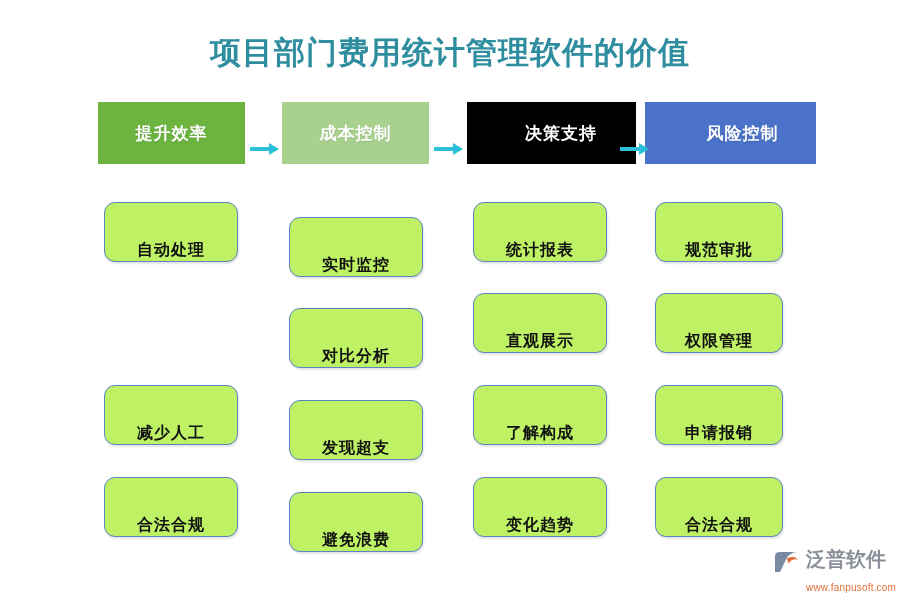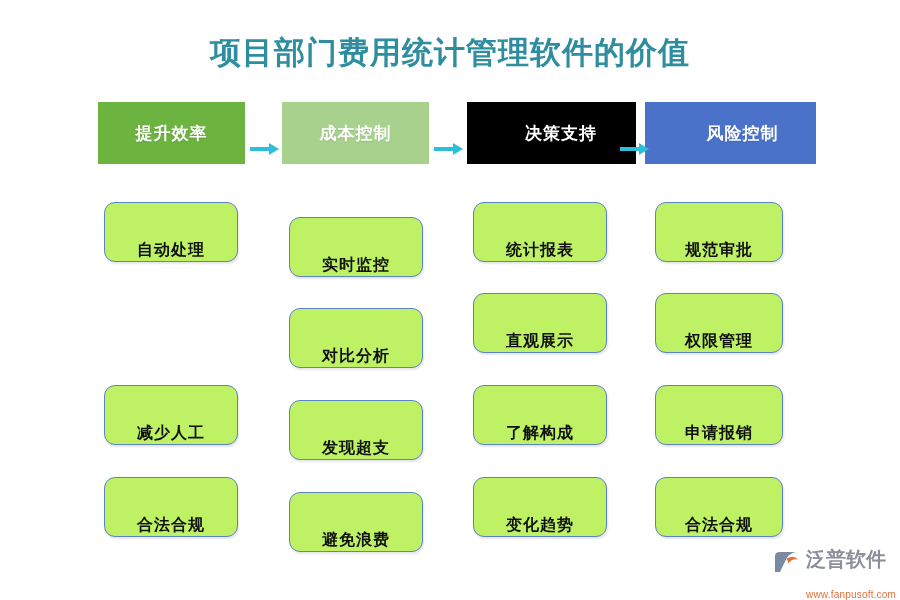--- a/index.html
+++ b/index.html
@@ -177,21 +177,21 @@
     line-height: 22px;
     letter-spacing: 0px;
     white-space: nowrap;
   }
   #brand-logo .logo-url {
     font-size: 10px;
     color: #e2703a;
     line-height: 12px;
     letter-spacing: 0.2px;
     white-space: nowrap;
-    margin-top: 19px;
+    margin-top: 12px;
   }
 </style>
 </head>
 <body>
 
 <div id="slide">
 
   <div id="page-title">项目部门费用统计管理软件的价值</div>
 
   <div class="stage-box stage-0">

